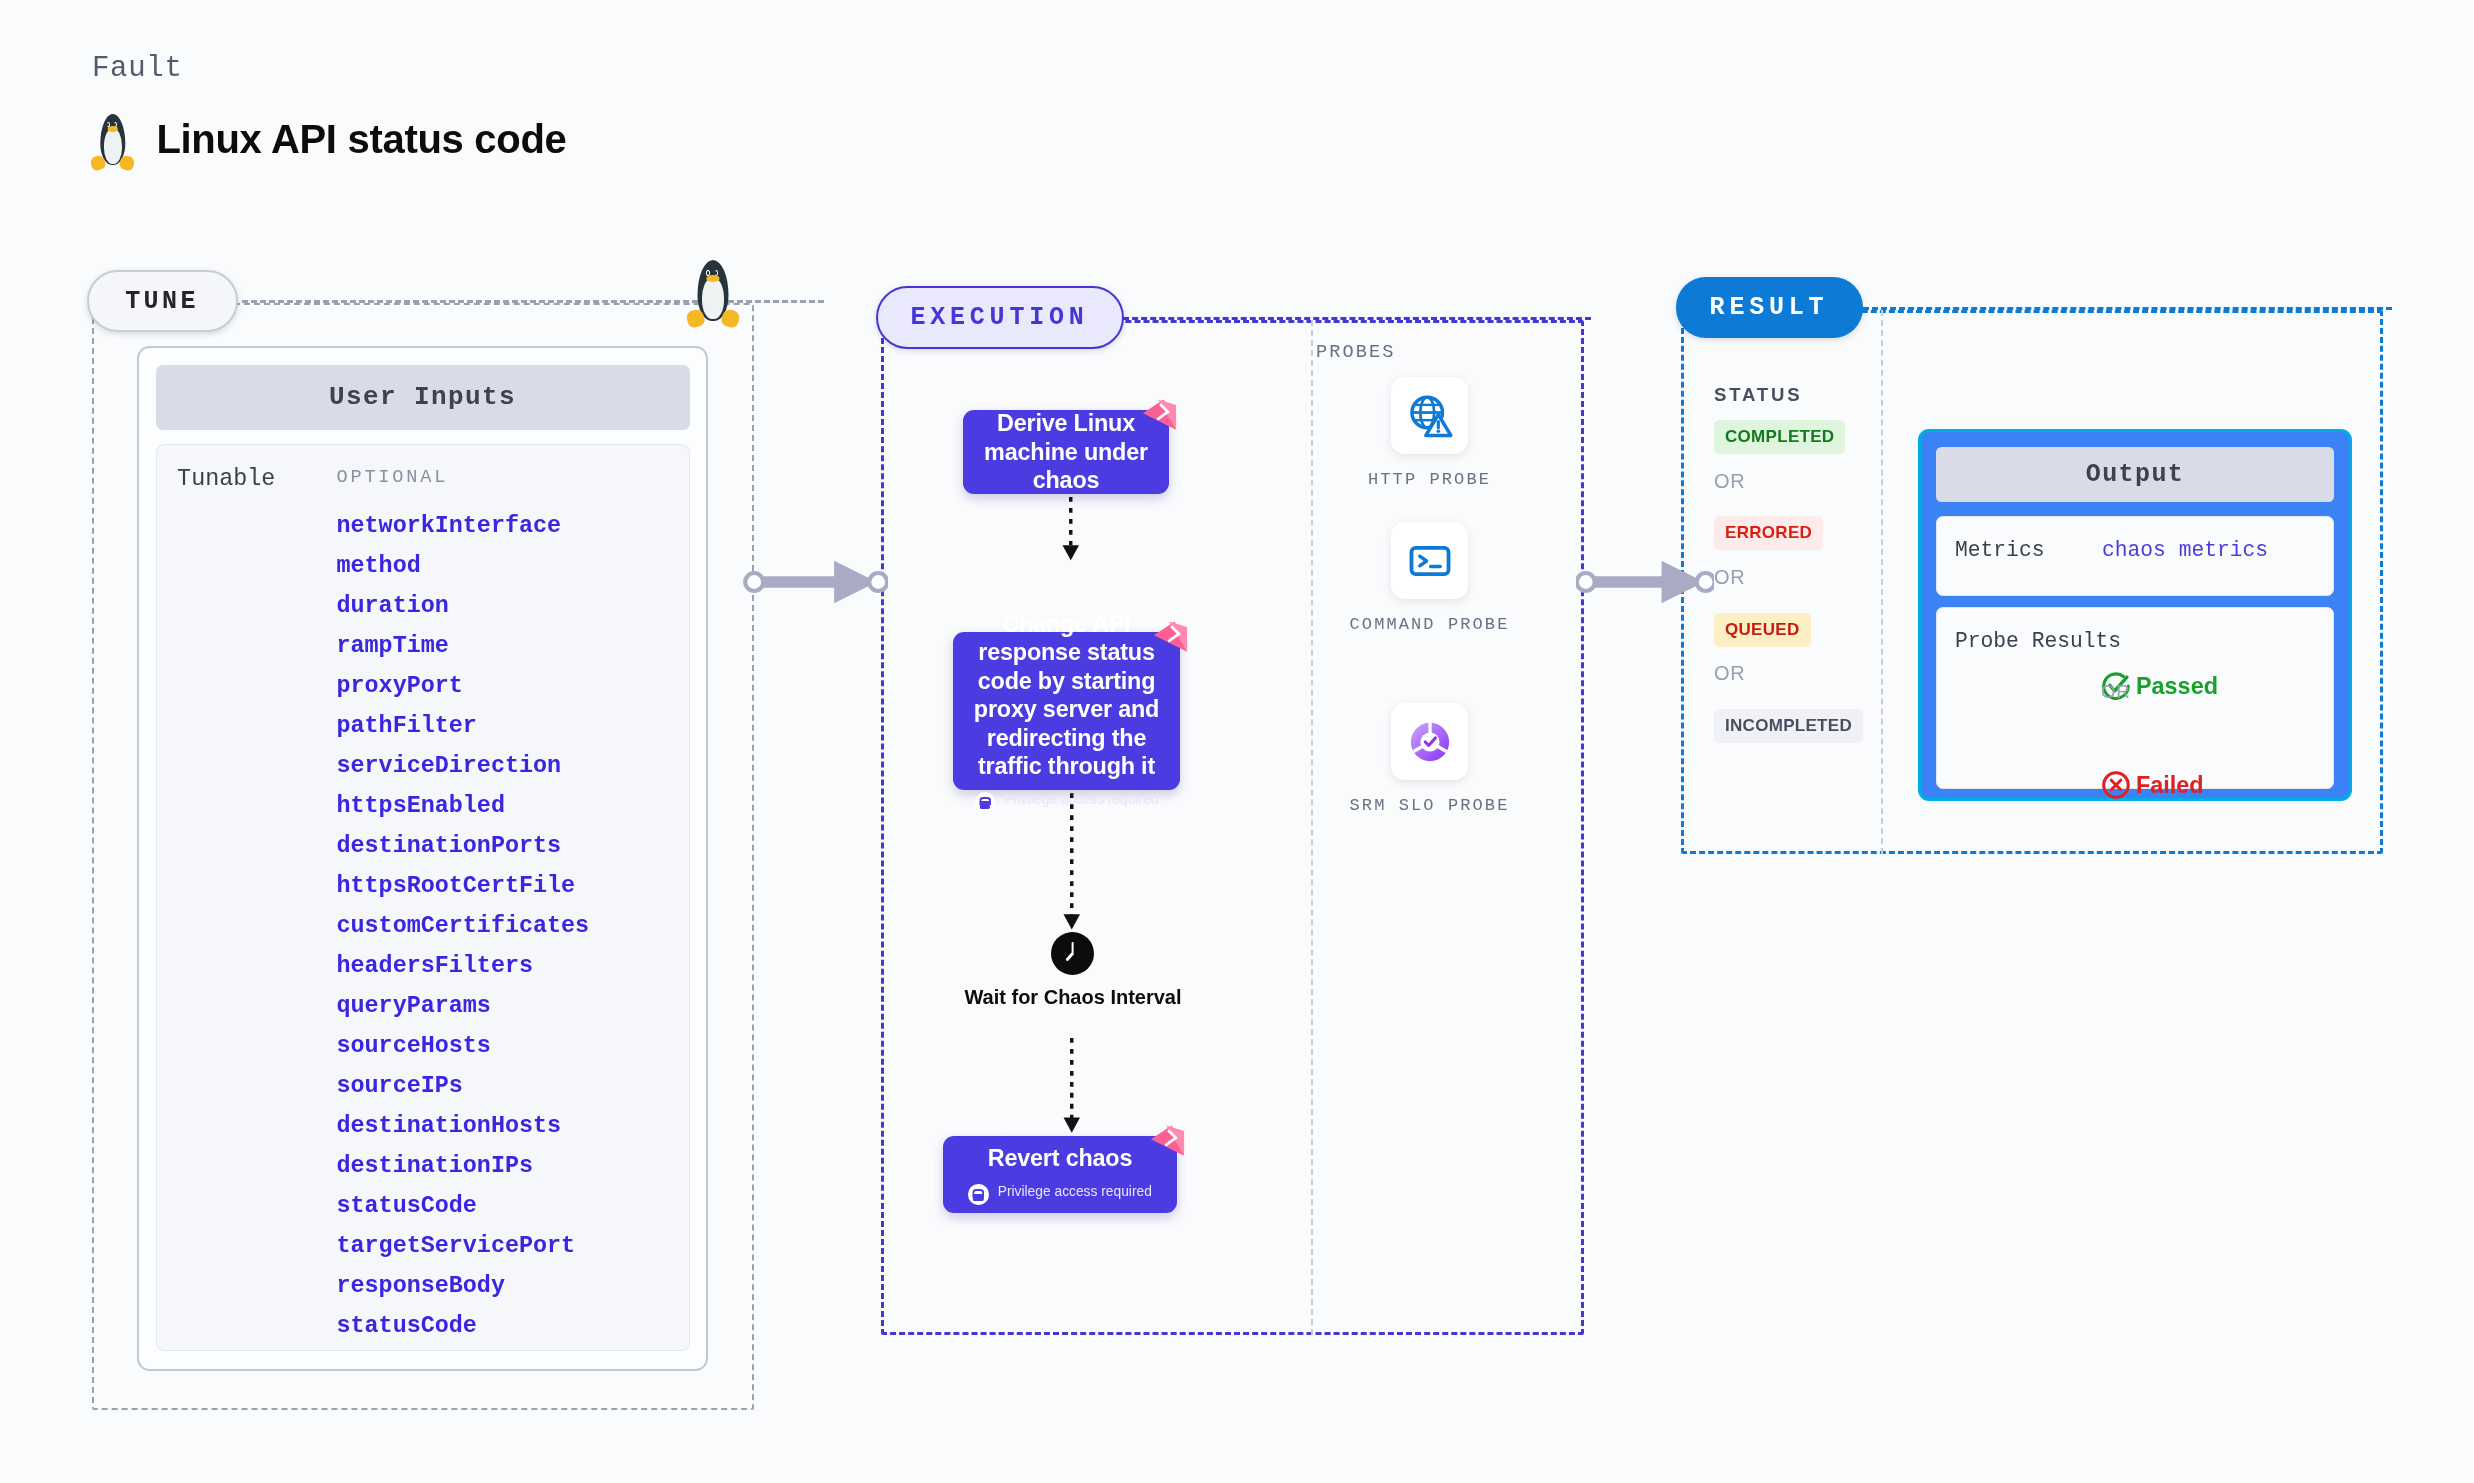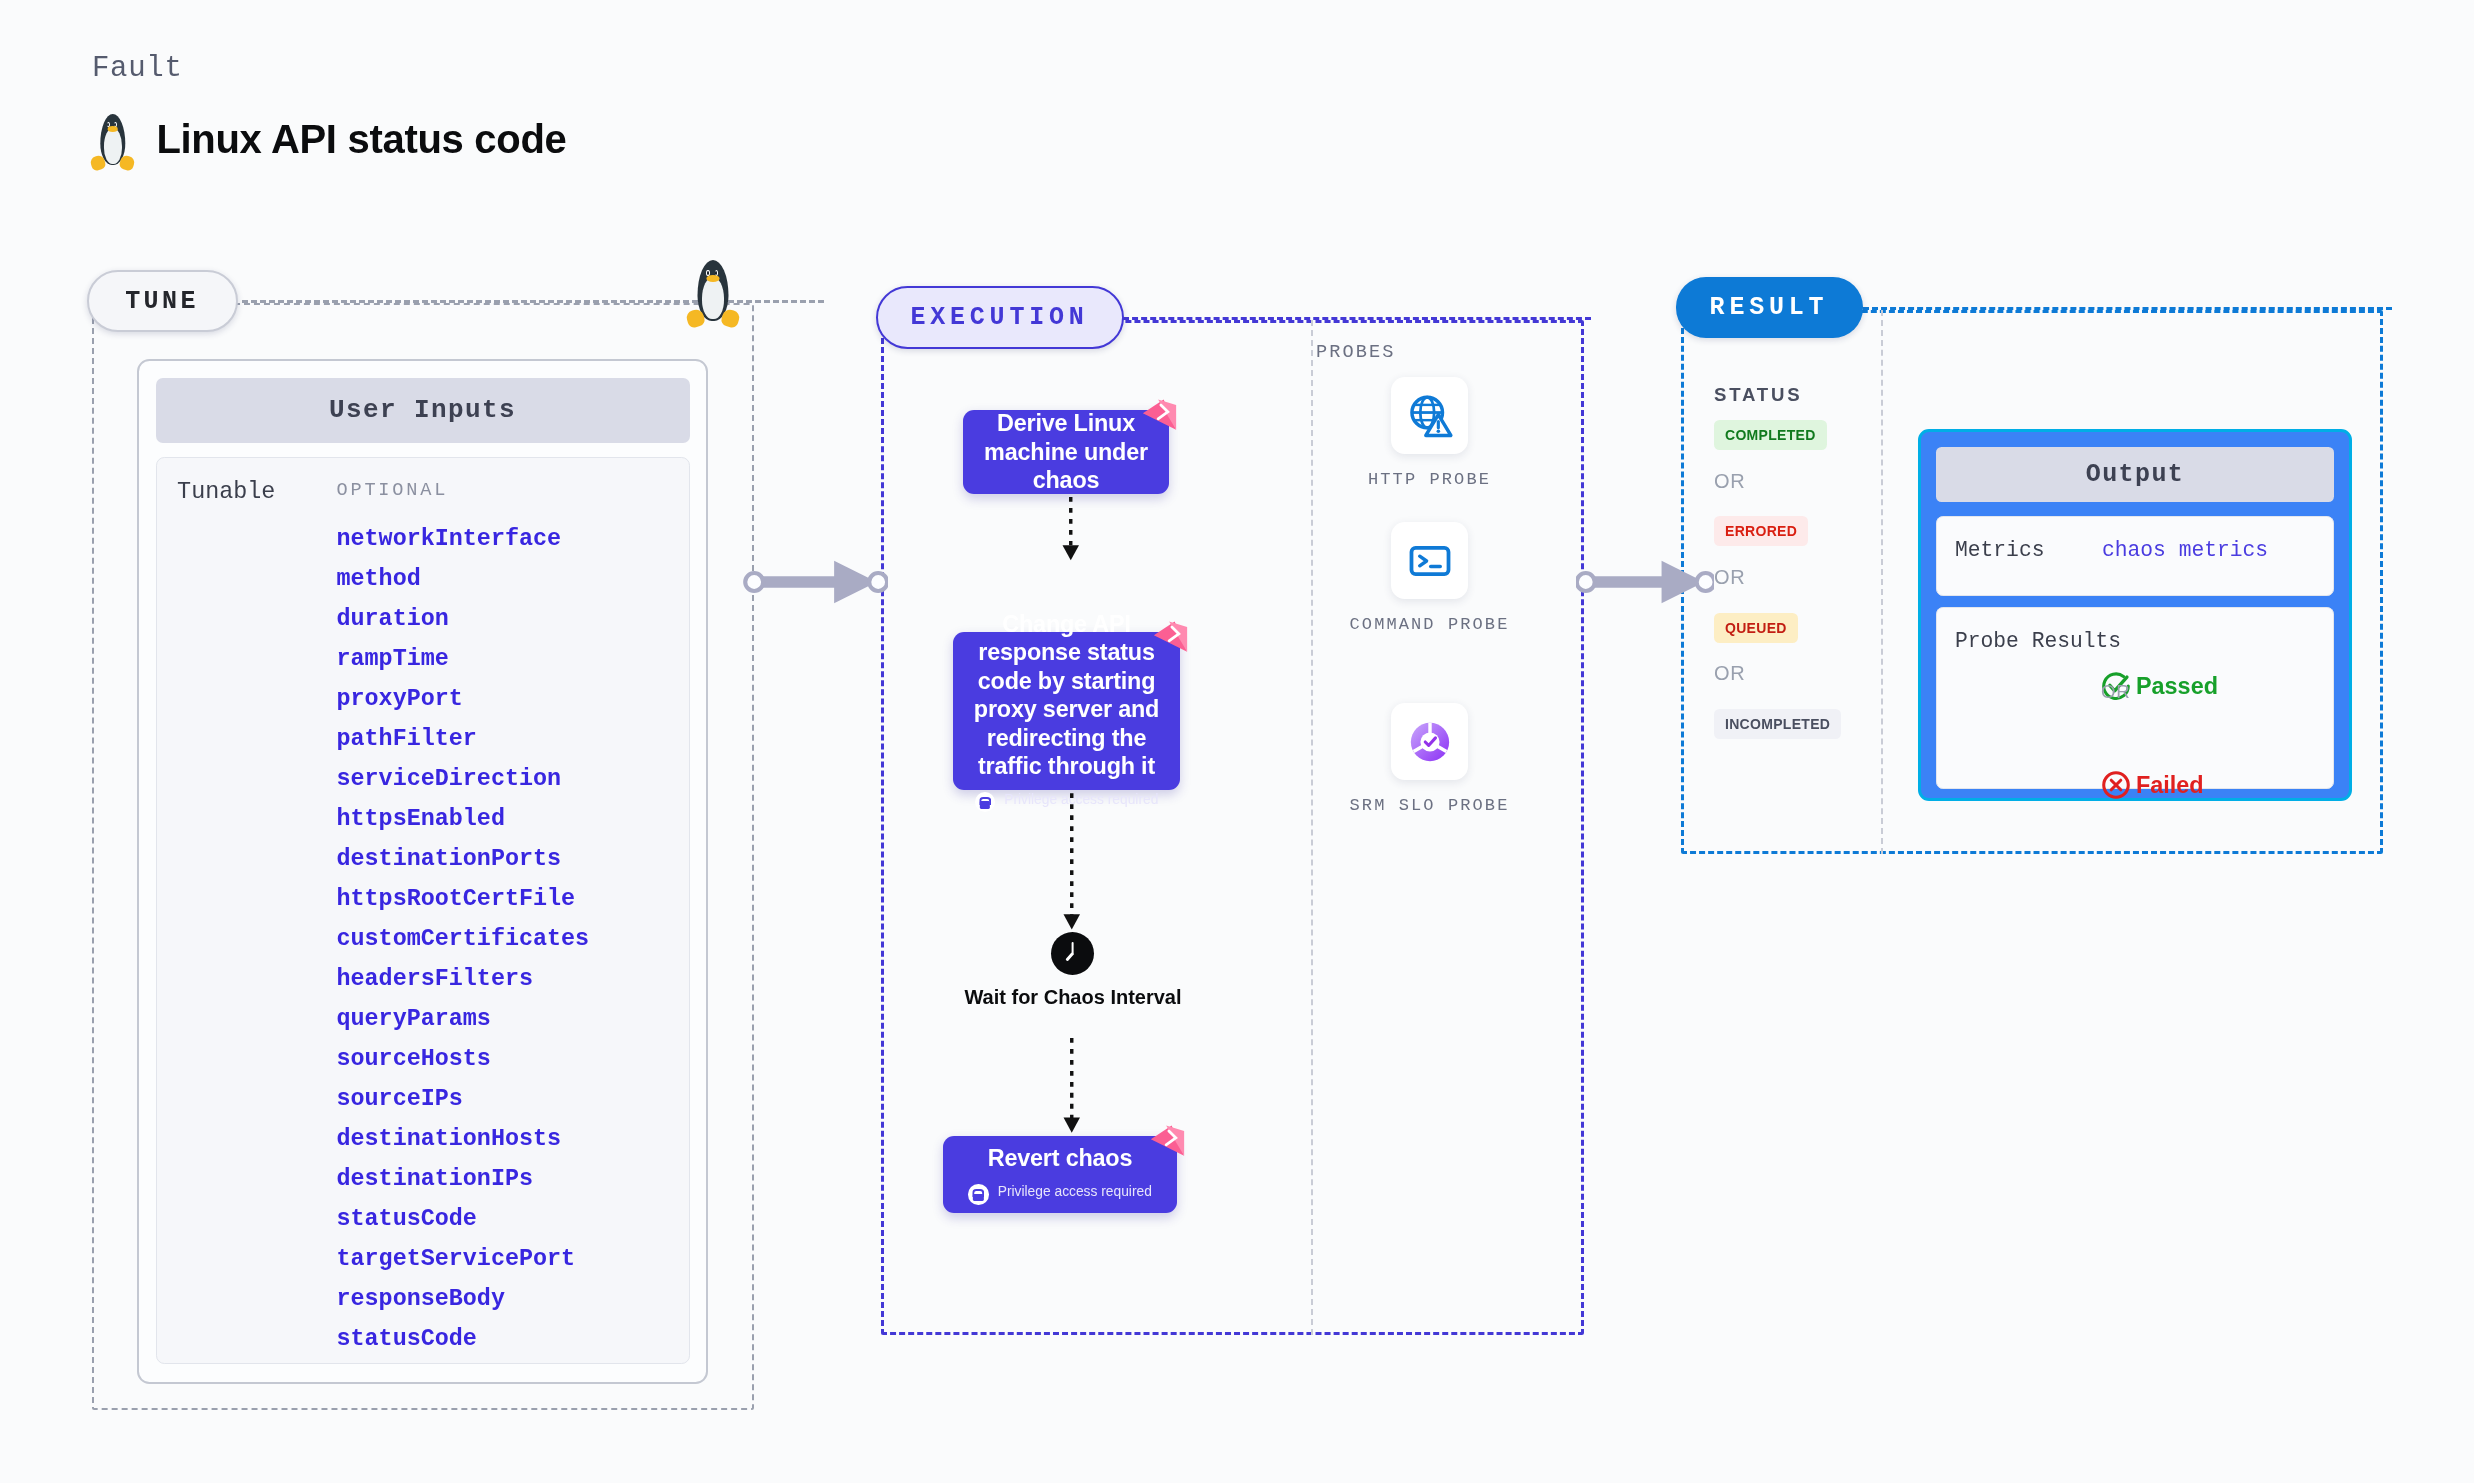--- a/index.html
+++ b/index.html
@@ -64,21 +64,21 @@
   #tune-dash{
     position:absolute;left:150px;top:-2.8px;width:582px;height:0;
     border-top:3.4px dashed #9aa0ae;z-index:2;
   }
   #tune-penguin{position:absolute;left:688px;top:256px;width:50px;height:69px;z-index:7;}
 
   .card{
     position:absolute;box-sizing:border-box;
     border:2.1px solid #c4c8d2;border-radius:12.4px;background:#fcfdfe;
   }
-  #user-inputs-card{left:45px;top:43px;width:571px;height:1025px;margin-top:13px;}
+  #user-inputs-card{left:45px;top:43px;width:571px;height:1025px;}
   .card-head{
     position:absolute;left:16.5px;top:16.5px;right:16.5px;height:65px;
     background:#d9dbe7;border-radius:6.9px;
     display:flex;align-items:center;justify-content:center;
     font-family:"Liberation Mono",monospace;font-size:26px;font-weight:bold;color:#3d4152;
     letter-spacing:1.4px;
   }
   .card-inner{
     position:absolute;left:16.5px;top:96px;right:16.5px;bottom:18px;
     border:1.4px solid #e2e5ec;border-radius:8.3px;background:#f6f7fa;
@@ -171,21 +171,21 @@
   #result-dash{
     position:absolute;left:182px;top:-3.4px;width:529px;height:0;
     border-top:3.4px dashed #0d7ad6;z-index:2;
   }
   #status-title{
     position:absolute;left:33px;top:74px;
     font-size:18.6px;font-weight:bold;color:#4a4f60;letter-spacing:2.8px;
   }
   .status-chip{
     position:absolute;left:33px;display:inline-block;padding:6.9px 11px;border-radius:5.5px;
-    font-size:14px;font-weight:bold;letter-spacing:0.3px;
+    font-size:17px;font-weight:bold;letter-spacing:0.3px;
   }
   .or-txt{position:absolute;left:33px;font-size:20px;color:#99a0ae;letter-spacing:0.7px;}
 
   #output-card{
     position:absolute;left:237px;top:119px;width:434px;height:372px;
     border:3.4px solid #00aee6;border-radius:11px;background:#3b82f6;box-sizing:border-box;
   }
   #output-head{
     position:absolute;left:15px;top:15px;right:15px;height:55px;background:#d9dbe7;border-radius:5.5px;
     display:flex;align-items:center;justify-content:center;

